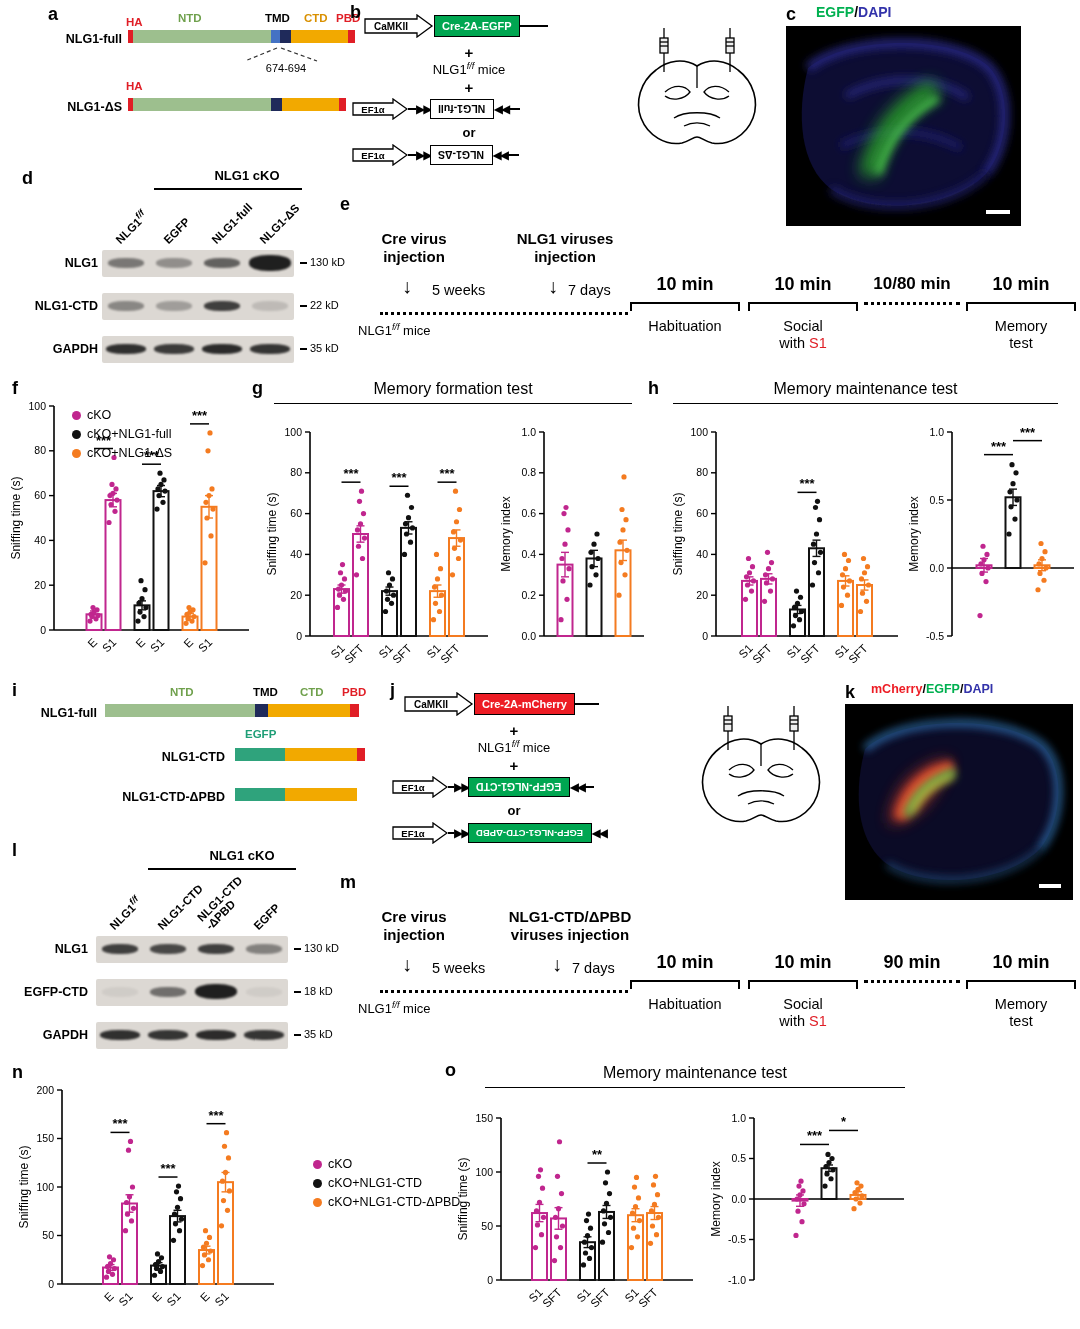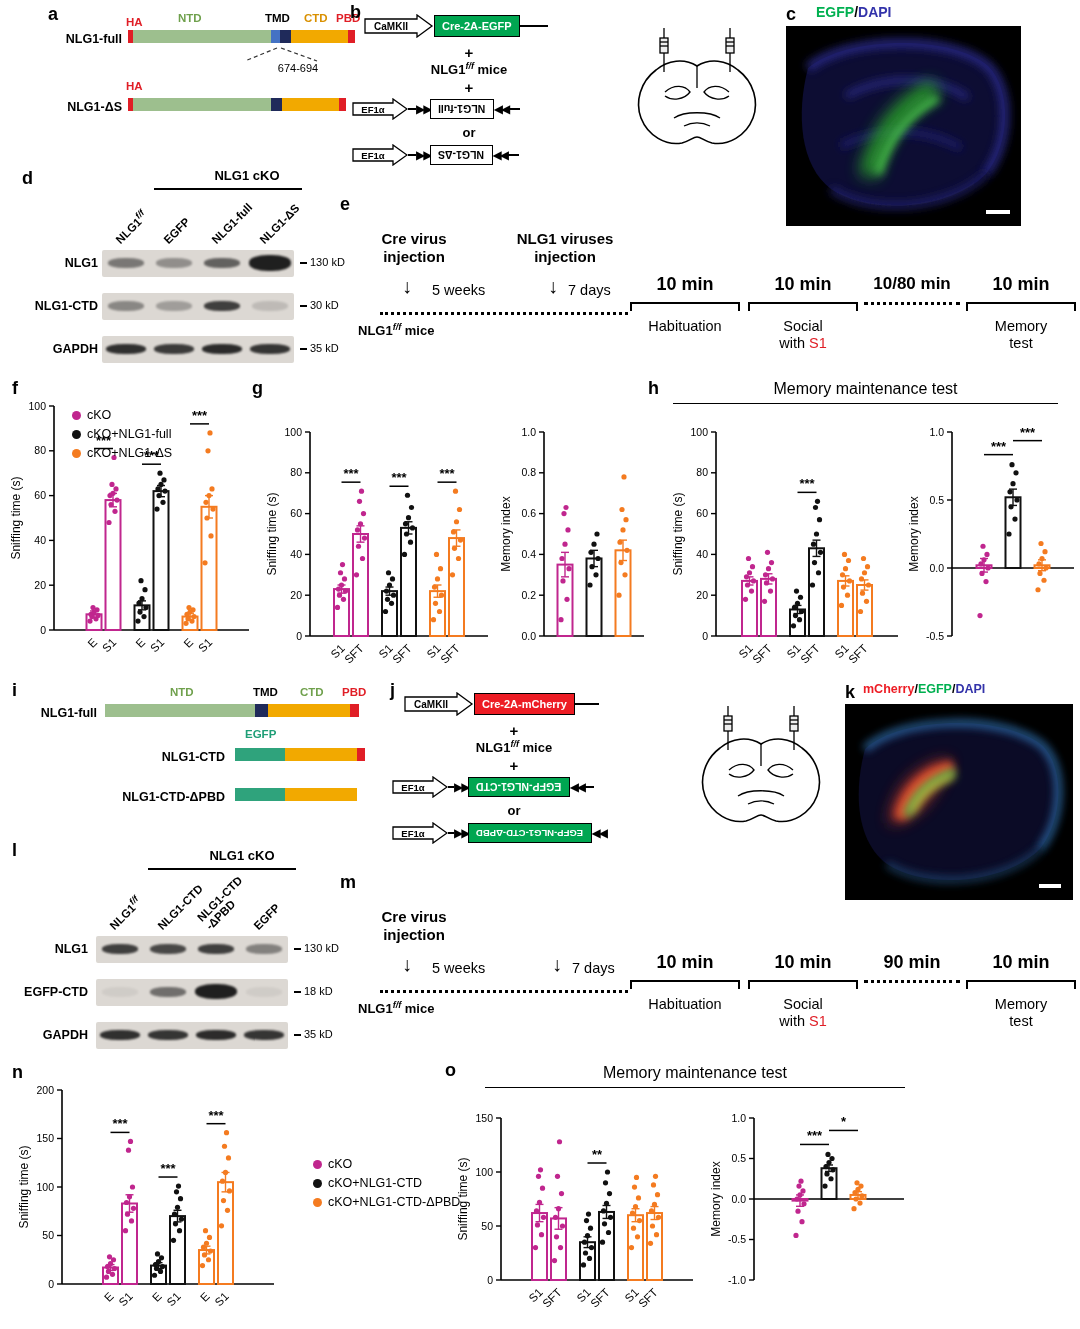--- a/index.html
+++ b/index.html
@@ -8,21 +8,21 @@
 .panel{position:absolute}
 .plabel{position:absolute;left:0;top:0;font-size:18px;font-weight:bold}
 .abs{position:absolute}
 .domlbl{position:absolute;font-size:11.5px;font-weight:bold}
 .red{color:#E01E26}.greenc{color:#6FA04C}.goldc{color:#D99000}.tealc{color:#1F9E77}
 .protname{position:absolute;font-weight:bold;font-size:12.5px;text-align:right}
 .pbar{position:absolute;height:13px}
 .seg{position:absolute;top:0;height:100%;display:block}
 .splice{position:absolute;font-size:11px;text-align:center}
 .plus{position:absolute;text-align:center;font-size:15px;font-weight:bold}
-.micel{position:absolute;font-size:13px;font-weight:bold;text-align:center}
+.micel{position:absolute;font-size:13px;font-weight:normal;text-align:center}
 sup{font-size:9px;font-style:italic}
 .crow{position:absolute;display:flex;align-items:center;height:24px}
 .cline{height:2px;background:#000}
 .gbox{height:22px;display:flex;align-items:center;justify-content:center;color:#fff;font-size:11px;font-weight:bold;padding:0 7px;border:1px solid #000;white-space:nowrap}
 .dio-tri{font-size:12px;letter-spacing:-2px;line-height:20px}
 .dio-box{border:1.5px solid #000;background:#fff;height:20px;display:flex;align-items:center;padding:0 7px;font-size:10.5px;font-weight:bold;white-space:nowrap}
 .dio-box.gfill{background:#00A651;color:#fff;border:1px solid #000}
 .inv{display:inline-block;transform:rotate(180deg)}
 .lanehdr{position:absolute;left:0;top:0;right:0}
 .lane{position:absolute;bottom:2px;transform-origin:0 100%;transform:rotate(-45deg);font-size:11.5px;font-weight:bold;white-space:nowrap;line-height:1.05}
@@ -64,21 +64,21 @@
       <i class="seg" style="left:0;width:5px;background:#E01E26"></i>
       <i class="seg" style="left:5px;width:138px;background:#9DBF8E"></i>
       <i class="seg" style="left:143px;width:9px;background:#4472C4"></i>
       <i class="seg" style="left:152px;width:11px;background:#1F2A5A"></i>
       <i class="seg" style="left:163px;width:57px;background:#F2A900"></i>
       <i class="seg" style="left:220px;width:7px;background:#E01E26"></i>
     </div>
     <svg class="abs" style="left:185px;top:42px" width="120" height="18">
       <path d="M52,2 L20,15 M56,2 L92,15" stroke="#333" stroke-width="1.2" stroke-dasharray="4 3" fill="none"></path>
     </svg>
-    <div class="splice" style="left:210px;top:58px;width:96px">674-694</div>
+    <div class="splice" style="left:198px;top:58px;width:96px">674-694</div>
     <div class="domlbl red" style="left:86px;top:76px">HA</div>
     <div class="protname" style="left:6px;top:96px;width:76px">NLG1-ΔS</div>
     <div class="pbar" style="left:88px;top:94px;width:218px">
       <i class="seg" style="left:0;width:5px;background:#E01E26"></i>
       <i class="seg" style="left:5px;width:138px;background:#9DBF8E"></i>
       <i class="seg" style="left:143px;width:11px;background:#1F2A5A"></i>
       <i class="seg" style="left:154px;width:57px;background:#F2A900"></i>
       <i class="seg" style="left:211px;width:7px;background:#E01E26"></i>
     </div>
   </section>
@@ -192,21 +192,21 @@
       <div class="kd" style="left:278px;top:90px"><i class="tick"></i><span>130 kD</span></div>
     </div>
     <div>
       <div class="blotname" style="left:0;top:133px">NLG1-CTD</div>
       <div class="blotbox" style="left:80px;top:127px">
           <div class="band" style="left: 6px; top: 8px; width: 36px; height: 10px; opacity: 0.42;"></div>
           <div class="band" style="left: 54px; top: 8px; width: 36px; height: 10px; opacity: 0.3;"></div>
           <div class="band" style="left: 102px; top: 8px; width: 36px; height: 10px; opacity: 0.8;"></div>
           <div class="band" style="left: 150px; top: 8px; width: 36px; height: 10px; opacity: 0.15;"></div>
         </div>
-      <div class="kd" style="left:278px;top:133px"><i class="tick"></i><span>30 kD</span></div>
+      <div class="kd" style="left:278px;top:133px"><i class="tick"></i><span>22 kD</span></div>
     </div>
     <div>
       <div class="blotname" style="left:0;top:176px">GAPDH</div>
       <div class="blotbox" style="left:80px;top:170px">
           <div class="band" style="left: 4px; top: 8px; width: 40px; height: 10px; opacity: 0.88;"></div>
           <div class="band" style="left: 52px; top: 8px; width: 40px; height: 10px; opacity: 0.82;"></div>
           <div class="band" style="left: 100px; top: 8px; width: 40px; height: 10px; opacity: 0.9;"></div>
           <div class="band" style="left: 148px; top: 8px; width: 40px; height: 10px; opacity: 0.85;"></div>
         </div>
       <div class="kd" style="left:278px;top:176px"><i class="tick"></i><span>35 kD</span></div>
@@ -364,20 +364,21 @@
         </div>
       <div class="leg-item">
           <span class="dot" style="background:#F47B20"></span>
           <span>cKO+NLG1-ΔS</span>
         </div>
     </div>
   </section>
 
   <section class="panel" style="left:252px;top:378px;width:398px;height:302px">
     <div class="plabel">g</div>
+    <div class="ptitle" style="left:22px;top:2px;width:358px">Memory formation test</div>
     <svg class="abs" style="left:12px;top:38px" width="228" height="260" viewBox="0 0 228 260">
         <line x1="46" y1="16" x2="46" y2="220" stroke="#000" stroke-width="1.6"></line>
         <line x1="46" y1="220" x2="224" y2="220" stroke="#000" stroke-width="1.6"></line>
         <line x1="41" y1="220" x2="46" y2="220" stroke="#000" stroke-width="1.4"></line>
         <text x="38" y="223.5" font-size="10.5" text-anchor="end" font-weight="normal" fill="#000">0</text>
         <line x1="41" y1="179.20000000000002" x2="46" y2="179.20000000000002" stroke="#000" stroke-width="1.4"></line>
         <text x="38" y="182.70000000000002" font-size="10.5" text-anchor="end" font-weight="normal" fill="#000">20</text>
         <line x1="41" y1="138.39999999999998" x2="46" y2="138.39999999999998" stroke="#000" stroke-width="1.4"></line>
         <text x="38" y="141.89999999999998" font-size="10.5" text-anchor="end" font-weight="normal" fill="#000">40</text>
         <line x1="41" y1="97.60000000000001" x2="46" y2="97.60000000000001" stroke="#000" stroke-width="1.4"></line>
@@ -769,21 +770,21 @@
         <path d="M43,66 C52,58 63,59 68,66 C62,74 50,75 43,70"></path>
         <path d="M107,66 C98,58 87,59 82,66 C88,74 100,75 107,70"></path>
         <path d="M52,92 C62,85 88,85 98,92"></path>
         <path d="M62,100 C70,96 80,96 88,100"></path>
       </g>
     </svg>
   </section>
 
   <section class="panel" style="left:845px;top:682px;width:232px;height:225px">
     <div class="plabel" style="left:0">k</div>
-    <div class="imgtitle" style="left:18px;top:0;font-size:12.5px">
+    <div class="imgtitle" style="left:26px;top:0;font-size:12.5px">
       <span style="color:#ED1C24">mCherry</span><span>/</span><span style="color:#00B050">EGFP</span><span>/</span><span style="color:#3333AA">DAPI</span>
     </div>
     <svg class="abs" style="left:0;top:22px" width="228" height="196">
       <rect width="228" height="196" fill="#000"></rect>
       <defs>
         <filter id="kb1" x="-60%" y="-60%" width="220%" height="220%">
             <feGaussianBlur stdDeviation="4"></feGaussianBlur>
           </filter>
         <filter id="kb2" x="-60%" y="-60%" width="220%" height="220%">
             <feGaussianBlur stdDeviation="8"></feGaussianBlur>
@@ -843,20 +844,24 @@
         </div>
       <div class="kd" style="left:282px;top:188px"><i class="tick"></i><span>35 kD</span></div>
     </div>
   </section>
 
   <section class="panel" style="left:340px;top:872px;width:740px;height:190px">
     <div class="plabel">m</div>
     <div class="tl-big" style="left:18px;top:36px;width:112px">
         <div>Cre virus</div>
         <div>injection</div>
+      </div>
+    <div class="tl-big" style="left:140px;top:36px;width:180px">
+        <div>NLG1-CTD/ΔPBD</div>
+        <div>viruses injection</div>
       </div>
     <div class="tarrow" style="left:62px;top:82px">↓</div>
     <div class="tl-sm" style="left:92px;top:88px">5 weeks</div>
     <div class="tarrow" style="left:212px;top:82px">↓</div>
     <div class="tl-sm" style="left:232px;top:88px">7 days</div>
     <div class="dots" style="left:40px;top:118px;width:248px"></div>
     <div class="micel" style="left:18px;top:128px;width:110px;text-align:left"><span>NLG1</span><sup>f/f</sup><span> mice</span></div>
     <div class="ttime" style="left:290px;top:80px;width:110px">10 min</div>
     <div class="tbr" style="left:290px;top:108px;width:110px"></div>
     <div class="tlab" style="left:290px;top:124px;width:110px">Habituation</div>

